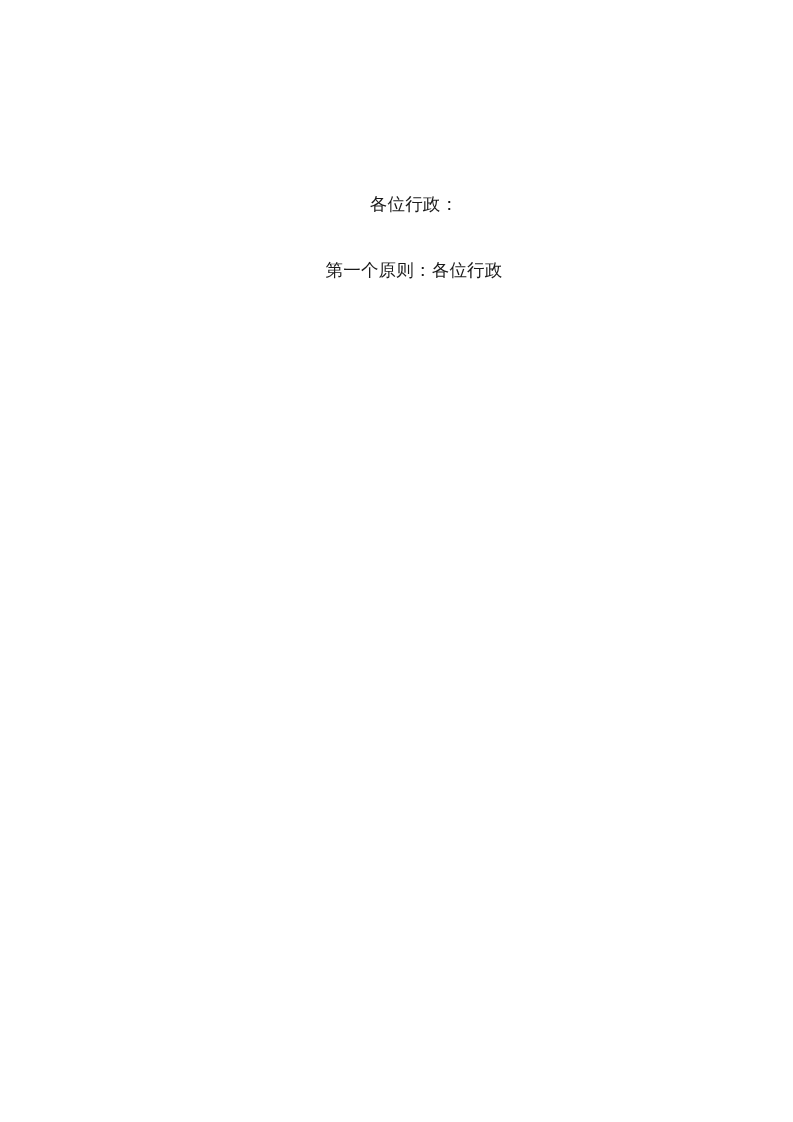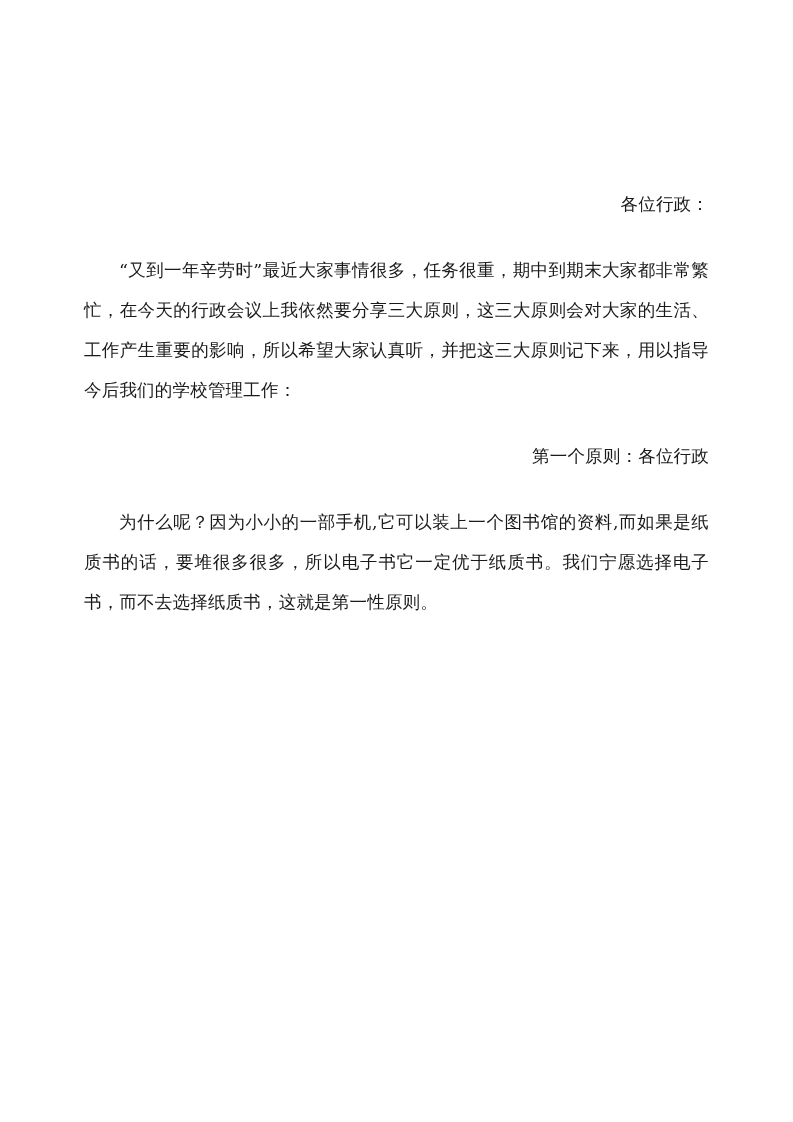--- a/index.html
+++ b/index.html
@@ -33,26 +33,24 @@
     text-justify: inter-ideograph;
     margin: 0 0 26px 0;
     text-indent: 2em;
     letter-spacing: 0.2px;
     color: #1a1a1a;
   }
   .para:last-child {
     margin-bottom: 0;
   }
   .para.short {
-    text-align: right;
+    text-align: center;
   }
 </style>
 </head>
 <body>
 
 <div class="page">
   <div class="doc-body">
     <p class="para short">各位行政：</p>
-    <p class="para">“又到一年辛劳时”最近大家事情很多，任务很重，期中到期末大家都非常繁忙，在今天的行政会议上我依然要分享三大原则，这三大原则会对大家的生活、工作产生重要的影响，所以希望大家认真听，并把这三大原则记下来，用以指导今后我们的学校管理工作：</p>
     <p class="para short">第一个原则：各位行政</p>
-    <p class="para">为什么呢？因为小小的一部手机,它可以装上一个图书馆的资料,而如果是纸质书的话，要堆很多很多，所以电子书它一定优于纸质书。我们宁愿选择电子书，而不去选择纸质书，这就是第一性原则。</p>
   </div>
 </div>
 
 </body></html>

